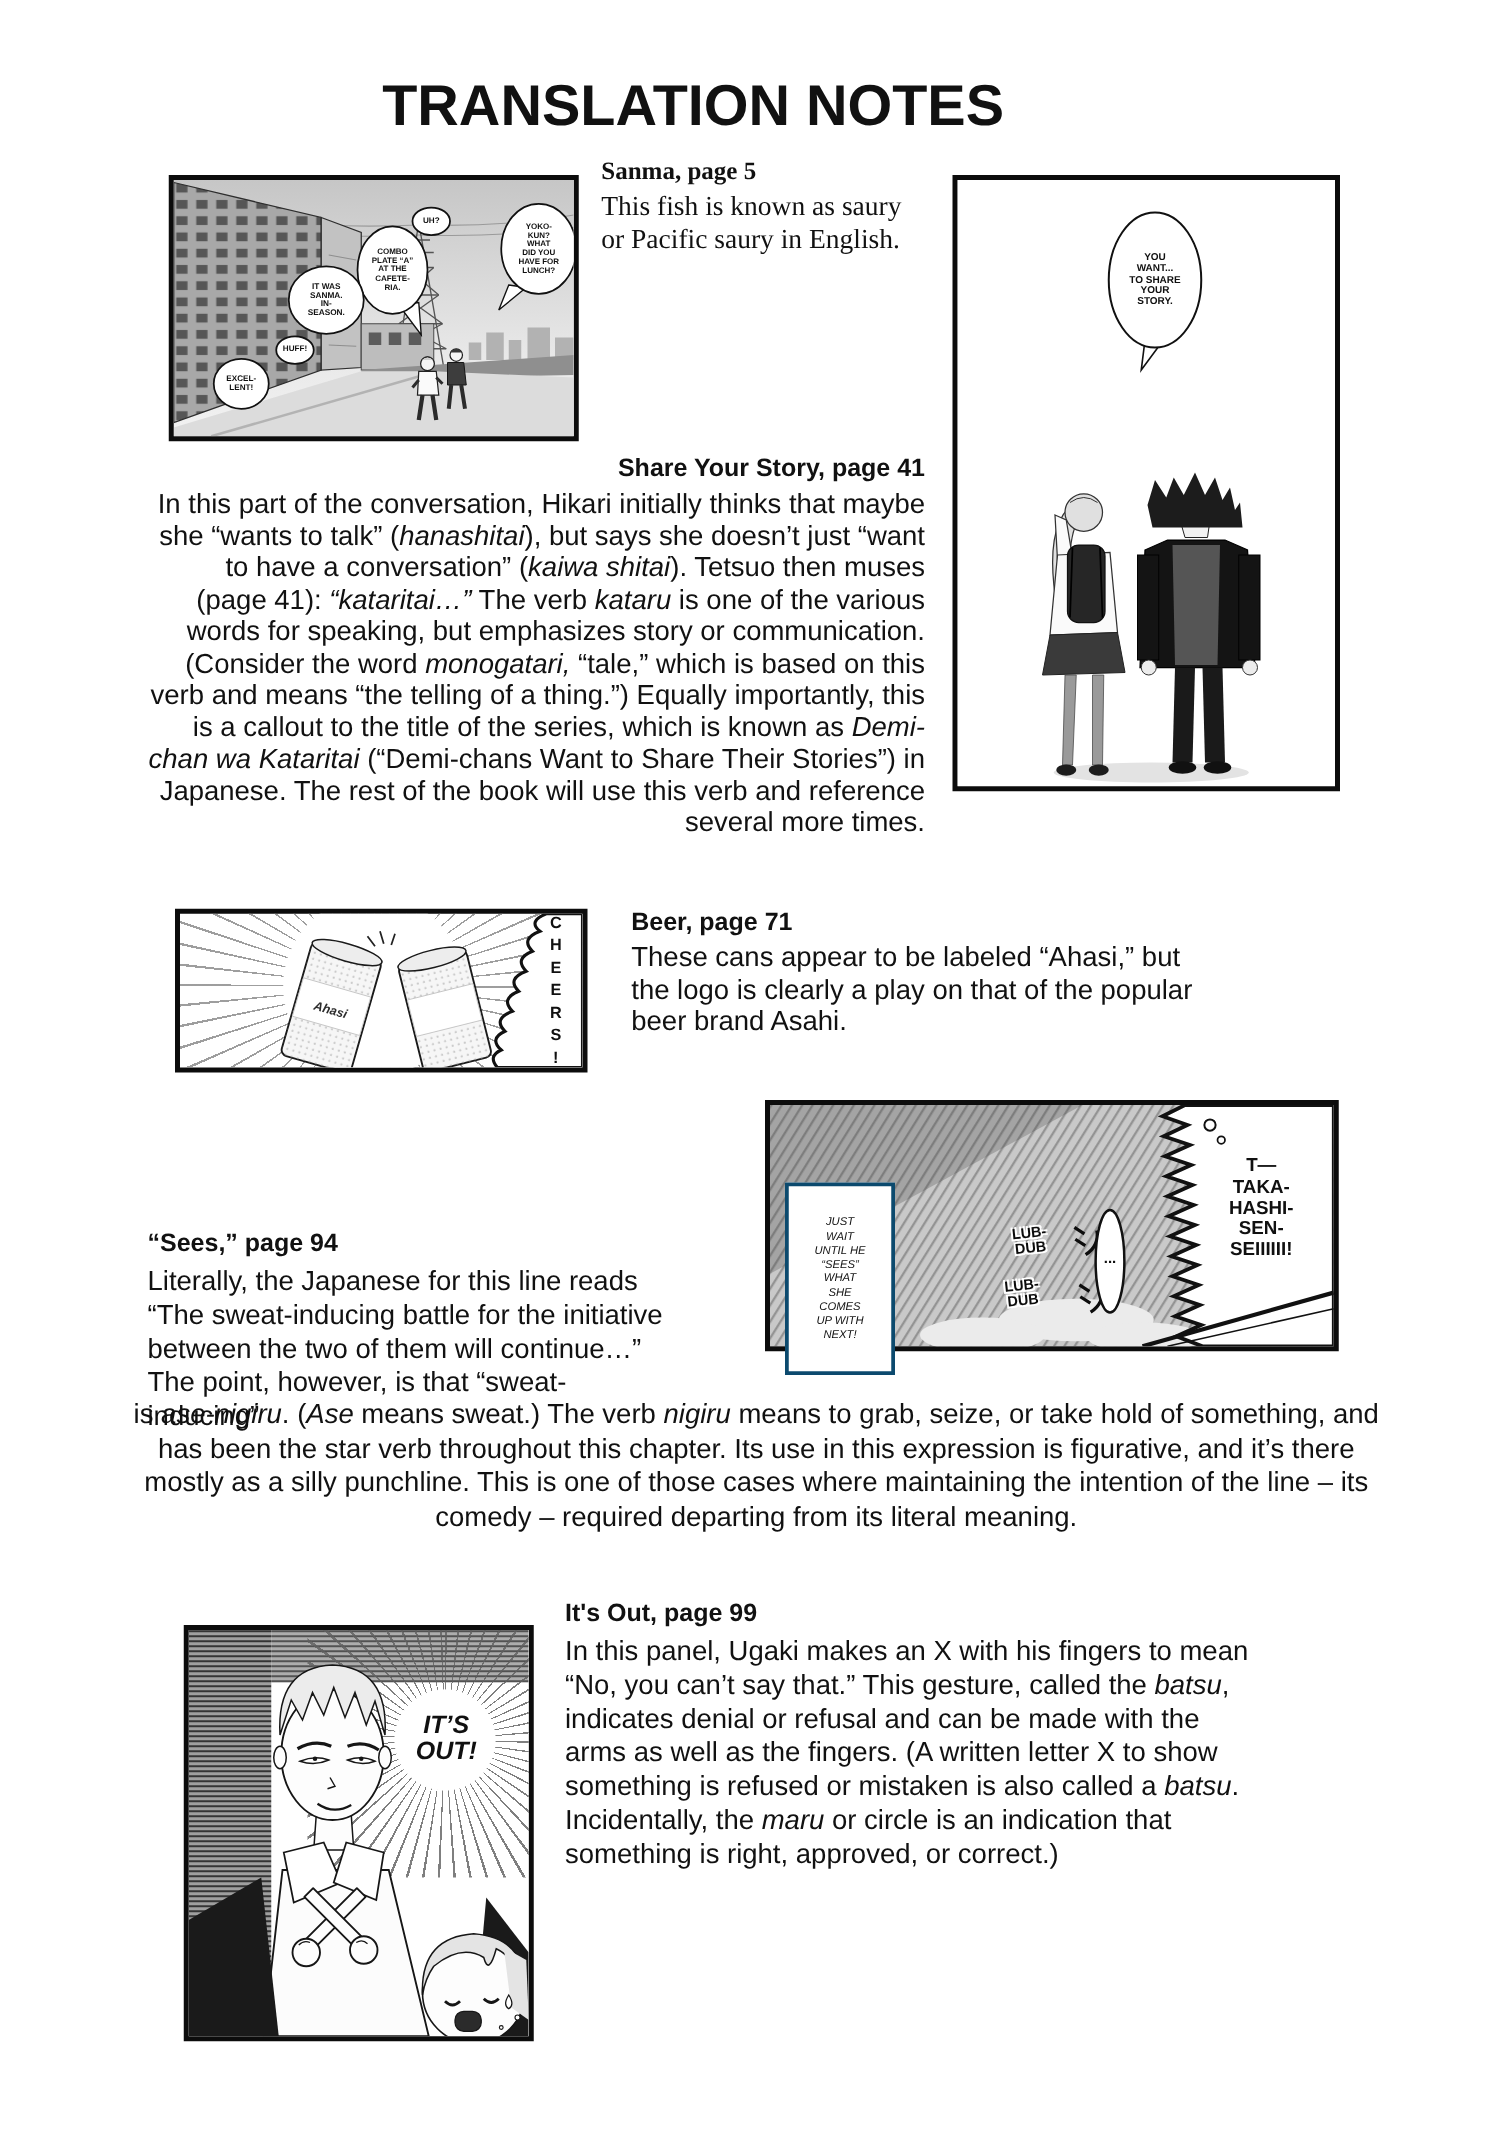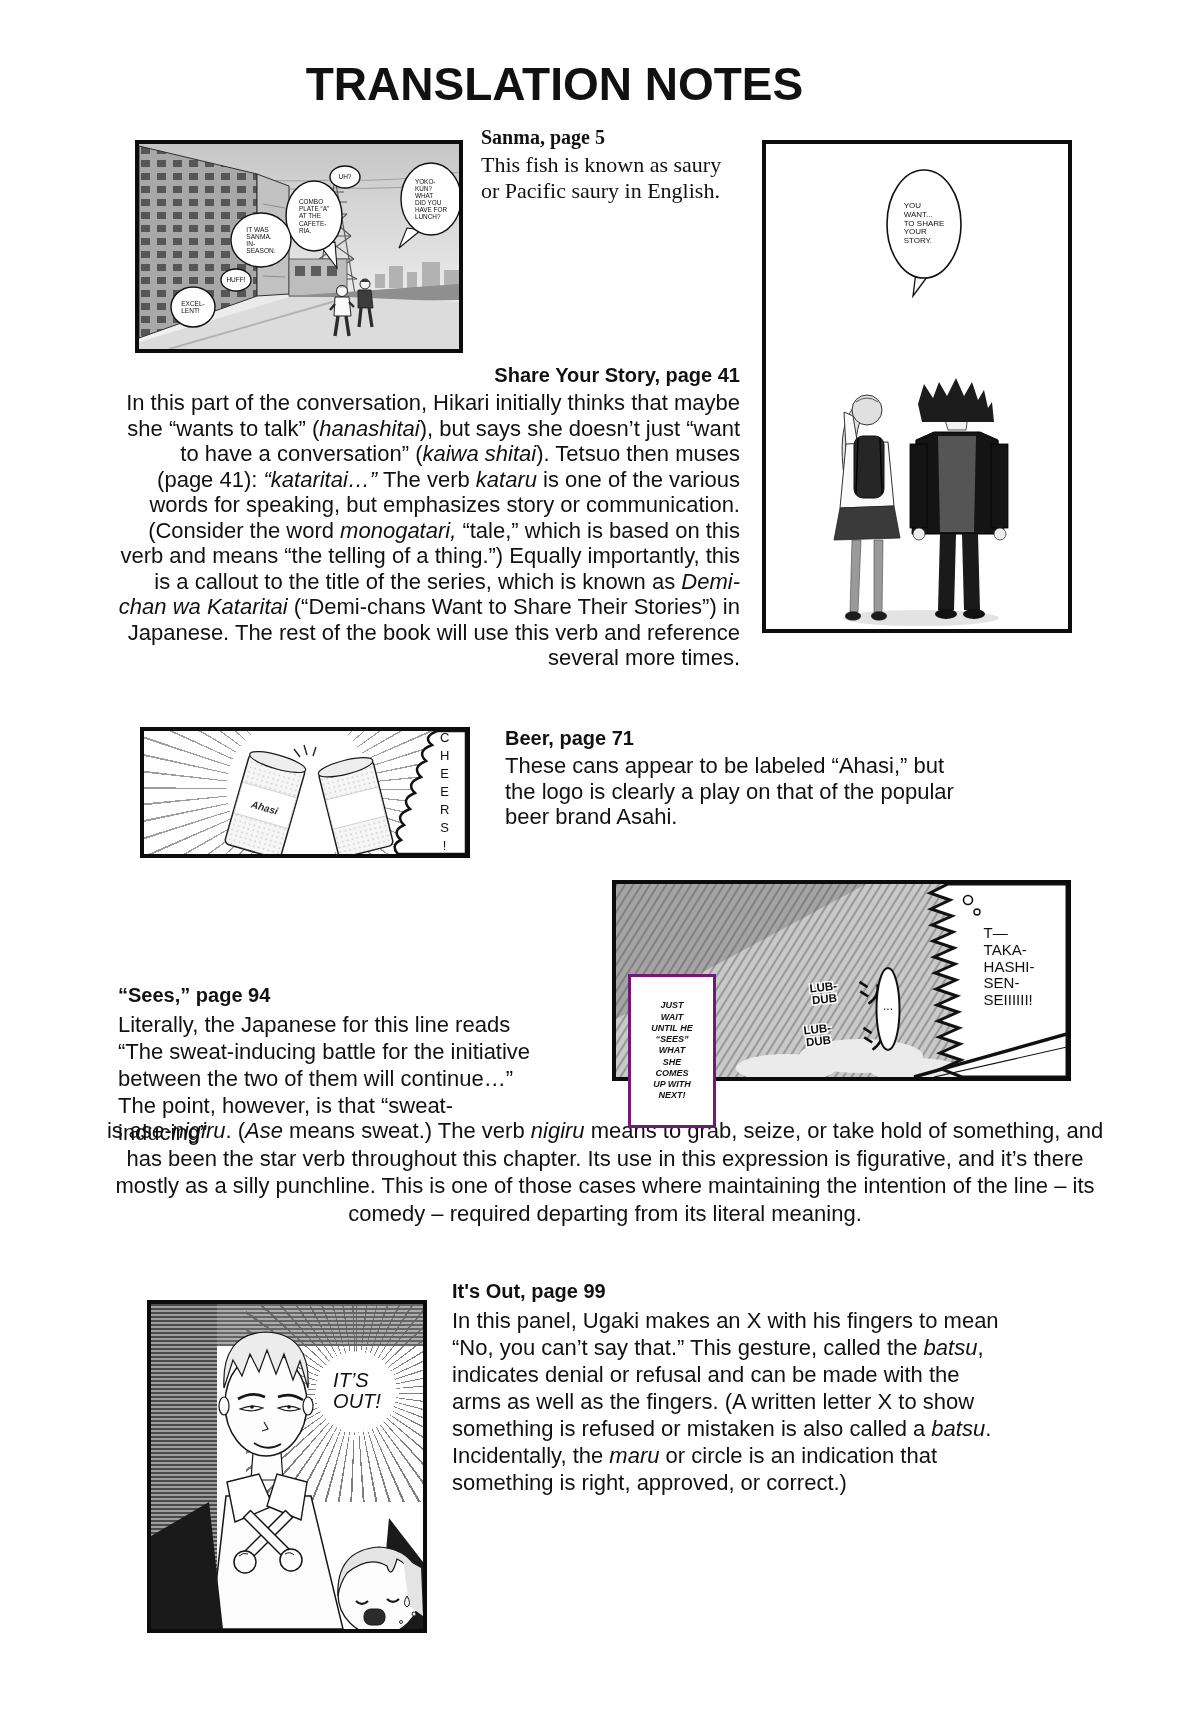--- a/index.html
+++ b/index.html
@@ -11,27 +11,27 @@
   .abs{position:absolute;}
   h1{margin:0;font-size:46px;font-weight:bold;letter-spacing:0px;}
   h2{margin:0 0 2px 0;font-size:20px;font-weight:bold;line-height:26px;}
   .body{font-size:22px;line-height:25.5px;}
   .body i{}
   .panel{position:absolute;border:4px solid #0c0c0c;background:#fff;overflow:hidden;}
   .panel.ovis{overflow:visible;}
   .panel svg{position:absolute;left:0;top:0;display:block;}
   .bt{
     position:absolute;display:flex;align-items:center;justify-content:center;
-    white-space:pre-line;font-weight:normal;color:#101010;line-height:1.1;
+    text-align:center;white-space:pre-line;font-weight:bold;color:#101010;line-height:1.1;
   }
   .burst{position:absolute;pointer-events:none;}
   .caption-box{
-    position:absolute;background:#fff;border:3px solid #701a75;z-index:4;
+    position:absolute;background:#fff;border:3px solid #0c4a6e;z-index:4;
     display:flex;align-items:center;justify-content:center;text-align:center;
-    white-space:pre-line;font-style:italic;font-weight:bold;margin-top:28px;
+    white-space:pre-line;font-style:italic;font-weight:normal;
   }
   .sfx{
     position:absolute;font-weight:bold;white-space:pre-line;text-align:center;line-height:1.0;
     color:#0b0b0b;
     text-shadow:-1.5px -1.5px 0 #fff,1.5px -1.5px 0 #fff,-1.5px 1.5px 0 #fff,1.5px 1.5px 0 #fff;
   }
   .vtext{writing-mode:vertical-rl;text-orientation:upright;letter-spacing:3px;}
 </style>
 </head>
 <body>

